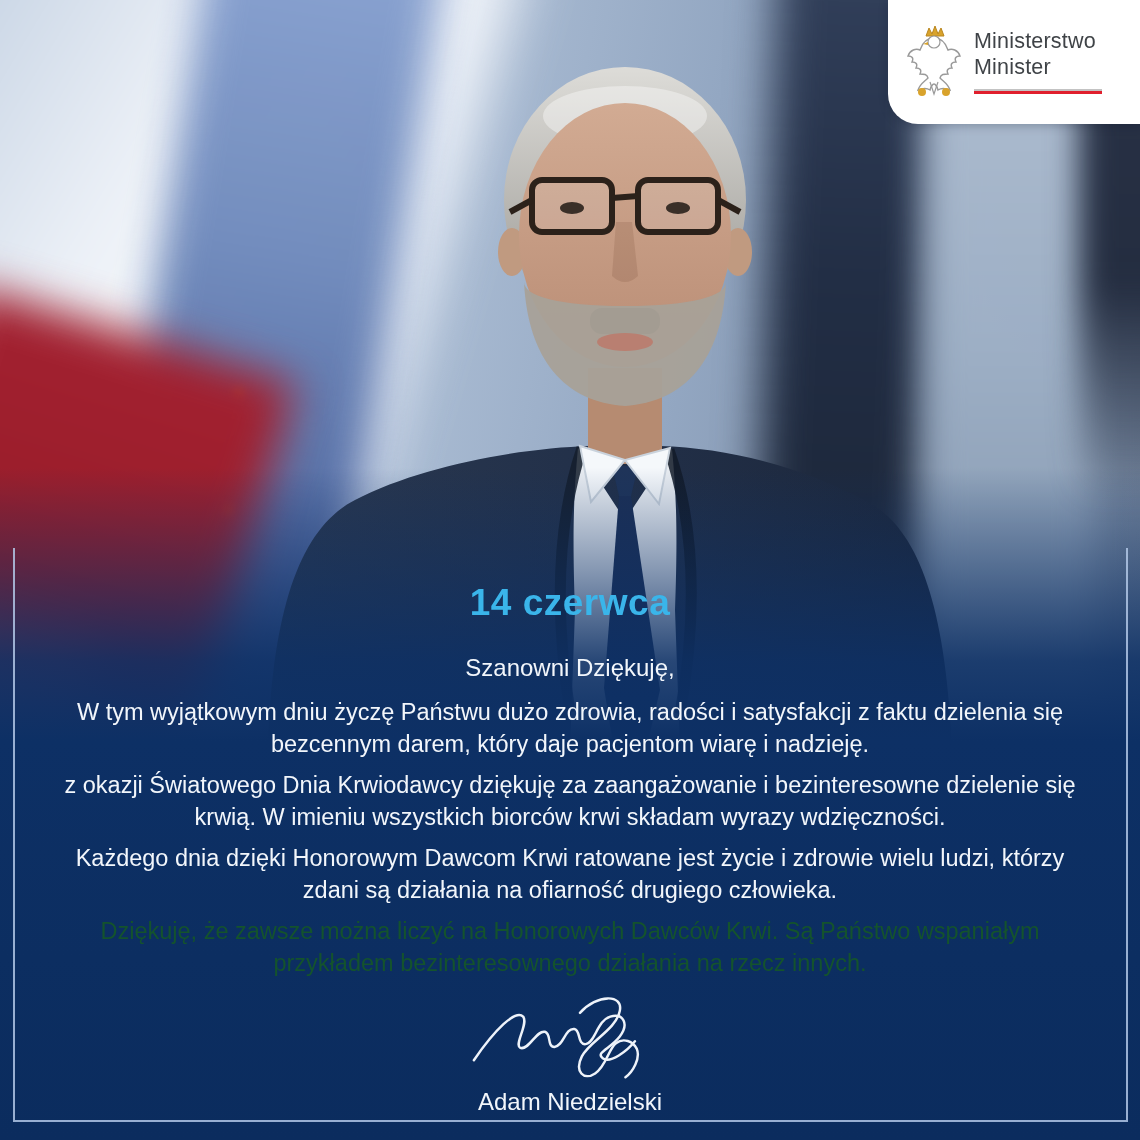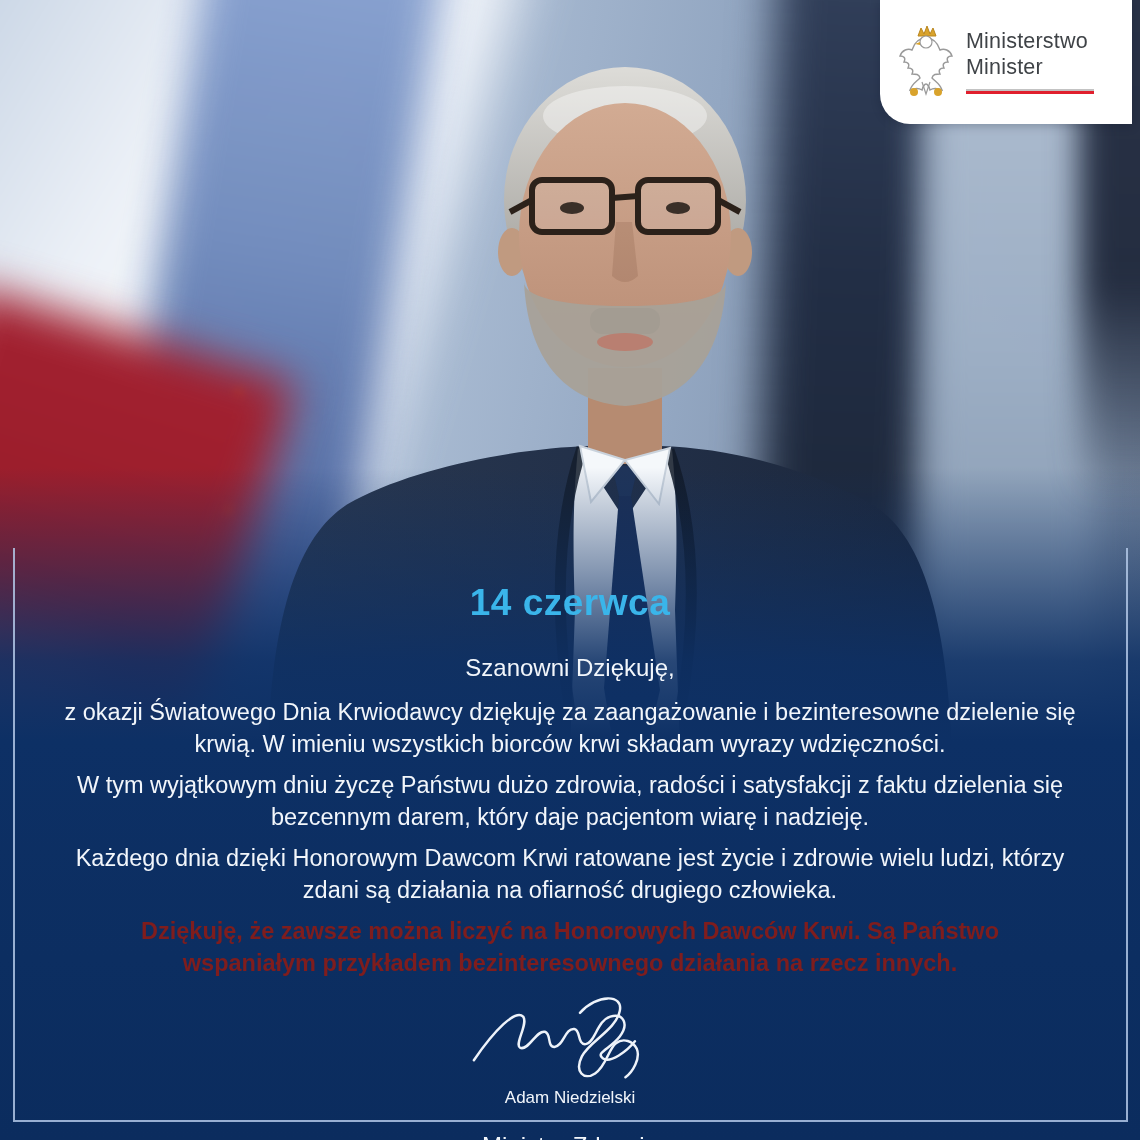--- a/index.html
+++ b/index.html
@@ -39,39 +39,39 @@
   .overlay{position:absolute;inset:0;
     background:linear-gradient(180deg,
       rgba(12,45,97,0) 0%,rgba(12,45,97,0) 41%,
       rgba(13,48,101,.45) 50%,rgba(13,48,101,.88) 58%,
       #0d3065 65%,#0c2e61 84%,#0b2c5e 100%);}
   .frame{position:absolute;left:13px;right:12px;top:548px;bottom:18px;
     border-left:2px solid rgba(178,199,230,.85);
     border-right:2px solid rgba(178,199,230,.85);
     border-bottom:2px solid rgba(178,199,230,.85);}
   
-  .logo-card{position:absolute;top:0;right:8px;width:252px;height:124px;background:#fff;
+  .logo-card{position:absolute;top:0;right:0;width:252px;height:124px;background:#fff;
     border-bottom-left-radius:30px;display:flex;align-items:center;padding:10px 14px 12px 18px;
     box-shadow:0 2px 10px rgba(10,20,40,.25);}
   .eagle{width:56px;height:74px;flex:0 0 auto;margin-right:12px;}
   .logo-text{display:flex;flex-direction:column;}
   .logo-text .line{font-size:21.5px;line-height:26px;color:#3f4347;letter-spacing:.2px;}
   .logo-rule{margin-top:9px;width:128px;height:5px;background:#e01f2d;border-top:2px solid #c3c3c3;}
   
   .message{position:absolute;left:0;right:0;top:582px;display:flex;flex-direction:column;
     align-items:center;text-align:center;color:#f2f6fb;}
   .date-heading{font-size:37px;font-weight:bold;color:#3ab5ea;letter-spacing:.5px;margin:0 0 30px 0;}
   .salutation{font-size:24px;margin:0 0 14px 0;}
   .message p.body{font-size:23.5px;line-height:32px;margin:0 0 9px 0;}
   .p1{max-width:1075px;}
   .p2{max-width:1010px;}
   .p3{max-width:1015px;}
-  .p4{max-width:965px;color:#7f1d1d;font-weight:bold;}
+  .p4{max-width:965px;color:#14532d;font-weight:normal;}
   .signature{width:225px;height:90px;margin:4px 0 2px 0;}
-  .signatory-name{font-size:17px;margin:4px 0 0 0;}
+  .signatory-name{font-size:24px;margin:4px 0 0 0;}
   .signatory-title{font-size:24px;margin:24px 0 0 0;}
 </style>
 </head>
 <body>
 
 <div class="poster">
 
   <div class="bg">
     <div class="bg-base"></div>
     <div class="layer flag-white"></div>
@@ -160,22 +160,22 @@
     <div class="logo-text">
       <span class="line">Ministerstwo</span>
       <span class="line">Minister</span>
       <div class="logo-rule"></div>
     </div>
   </div>
 
   <div class="message">
     <h1 class="date-heading">14 czerwca</h1>
     <p class="salutation">Szanowni Dziękuję,</p>
+    <p class="body p2">W tym wyjątkowym dniu życzę Państwu dużo zdrowia, radości i satysfakcji z faktu dzielenia się bezcennym darem, który daje pacjentom wiarę i nadzieję.</p>
     <p class="body p1">z okazji Światowego Dnia Krwiodawcy dziękuję za zaangażowanie i bezinteresowne dzielenie się krwią. W imieniu wszystkich biorców krwi składam wyrazy wdzięczności.</p>
-    <p class="body p2">W tym wyjątkowym dniu życzę Państwu dużo zdrowia, radości i satysfakcji z faktu dzielenia się bezcennym darem, który daje pacjentom wiarę i nadzieję.</p>
     <p class="body p3">Każdego dnia dzięki Honorowym Dawcom Krwi ratowane jest życie i zdrowie wielu ludzi, którzy zdani są działania na ofiarność drugiego człowieka.</p>
     <p class="body p4">Dziękuję, że zawsze można liczyć na Honorowych Dawców Krwi. Są Państwo wspaniałym przykładem bezinteresownego działania na rzecz innych.</p>
 
     <svg class="signature" viewBox="0 0 220 95">
       <g fill="none" stroke="#eef3fa" stroke-width="2.6" stroke-linecap="round">
         <path d="M 8,72 C 30,40 52,18 60,26 C 66,33 50,56 57,59 C 66,62 74,40 83,42 C 90,44 85,58 93,58 C 103,57 104,38 114,39 C 121,40 117,56 126,55 C 136,54 138,30 152,26 C 166,22 172,34 162,47 C 152,60 136,64 144,70 C 152,76 170,62 178,52"></path>
         <path d="M 120,22 C 138,2 166,2 162,20 C 158,40 130,52 122,68 C 114,84 124,94 136,86 C 148,78 150,60 158,54 C 166,48 176,52 180,60 C 184,70 176,84 168,90"></path>
       </g>
     </svg>
 

